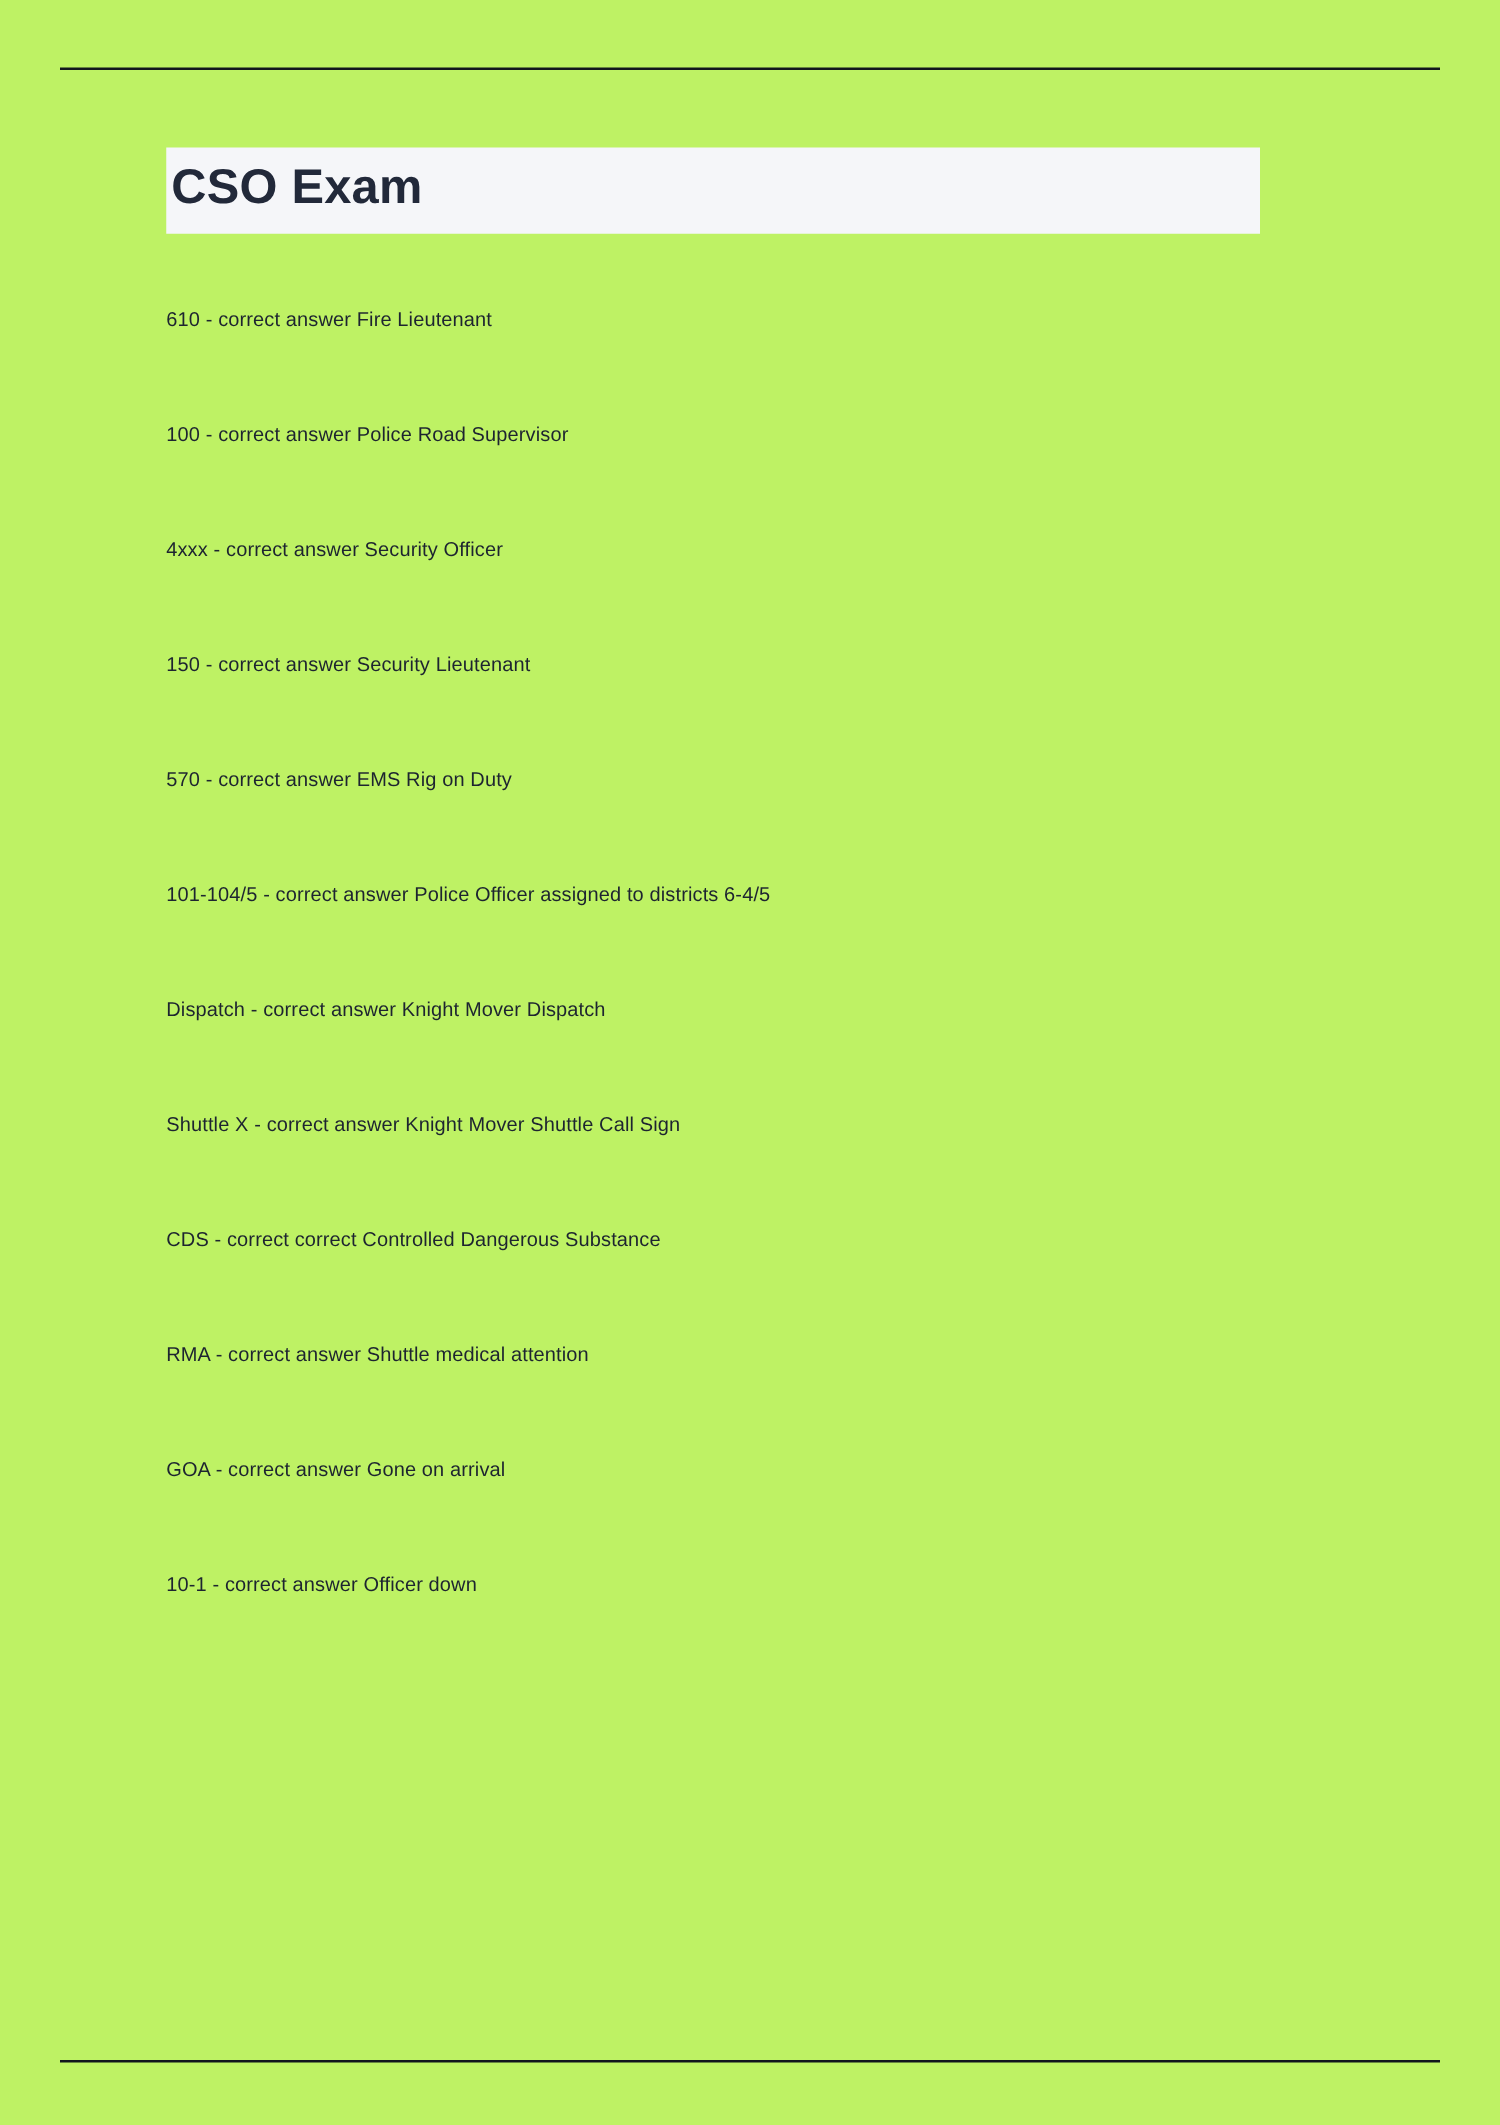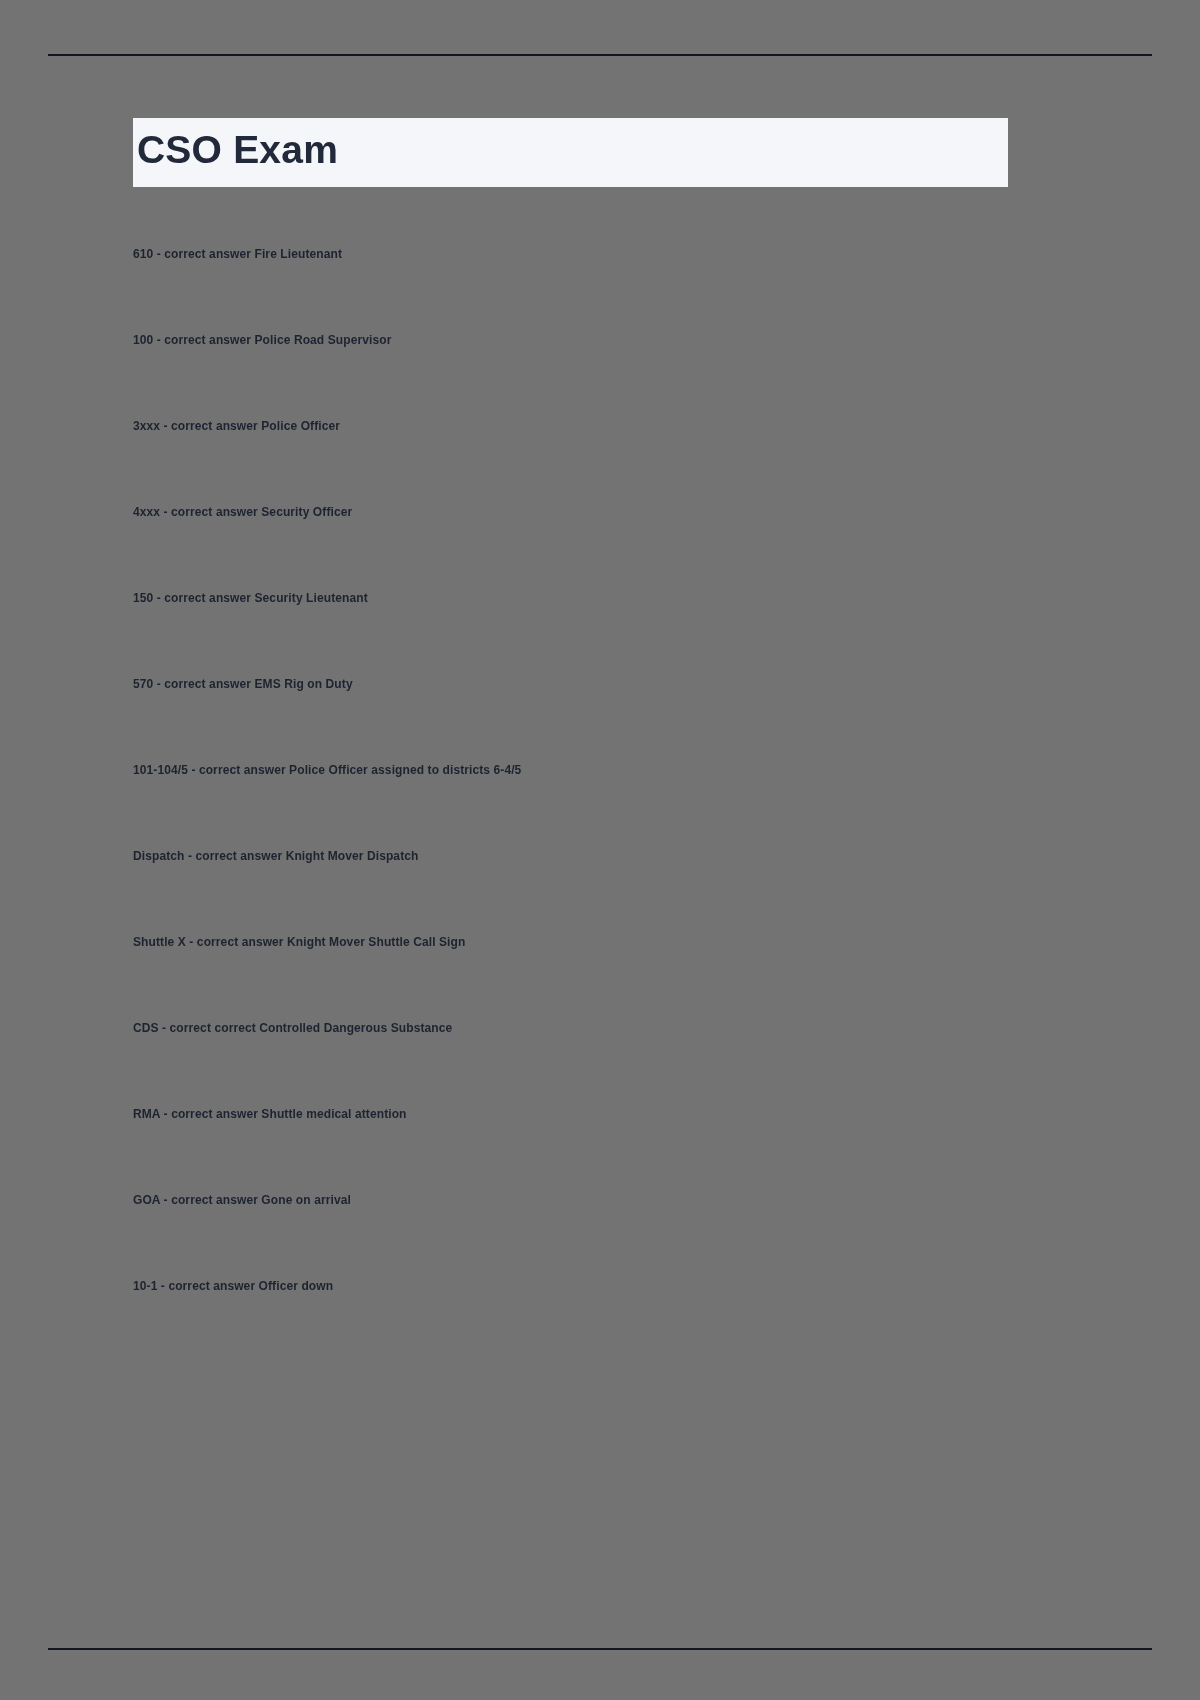--- a/index.html
+++ b/index.html
@@ -11,21 +11,21 @@
     height: 1700px;
     background: #ffffff;
     font-family: "Liberation Sans", sans-serif;
     -webkit-font-smoothing: antialiased;
   }
   .page {
     position: relative;
     width: 1200px;
     height: 1700px;
     box-sizing: border-box;
-    background: #737373;
+    background: #bef264;
   }
   .rule {
     position: absolute;
     left: 48px;
     right: 48px;
     height: 2px;
     background: #12161d;
   }
   .rule-top { top: 54px; }
   .rule-bottom { top: 1648px; }
@@ -48,46 +48,44 @@
     color: #22293a;
     letter-spacing: 0.2px;
     line-height: 1.15;
     margin: 0;
   }
 
   .qa-list {
     margin-top: 58px;
   }
   .qa-item {
-    font-size: 12px;
+    font-size: 16px;
     color: #1d2430;
     line-height: 1.5;
     margin-bottom: 68px;
     letter-spacing: 0.1px;
-    font-weight: bold;
   }
   .qa-item:last-child { margin-bottom: 16px; }
 </style>
 </head>
 <body>
 
 <div class="page">
 
   <div class="rule rule-top"></div>
 
   <div class="content">
 
     <div class="title-band">
       <h1 class="doc-title">CSO Exam</h1>
     </div>
 
     <div class="qa-list">
       <p class="qa-item">610 - correct answer Fire Lieutenant</p>
       <p class="qa-item">100 - correct answer Police Road Supervisor</p>
-      <p class="qa-item">3xxx - correct answer Police Officer</p>
       <p class="qa-item">4xxx - correct answer Security Officer</p>
       <p class="qa-item">150 - correct answer Security Lieutenant</p>
       <p class="qa-item">570 - correct answer EMS Rig on Duty</p>
       <p class="qa-item">101-104/5 - correct answer Police Officer assigned to districts 6-4/5</p>
       <p class="qa-item">Dispatch - correct answer Knight Mover Dispatch</p>
       <p class="qa-item">Shuttle X - correct answer Knight Mover Shuttle Call Sign</p>
       <p class="qa-item">CDS - correct correct Controlled Dangerous Substance</p>
       <p class="qa-item">RMA - correct answer Shuttle medical attention</p>
       <p class="qa-item">GOA - correct answer Gone on arrival</p>
       <p class="qa-item">10-1 - correct answer Officer down</p>

